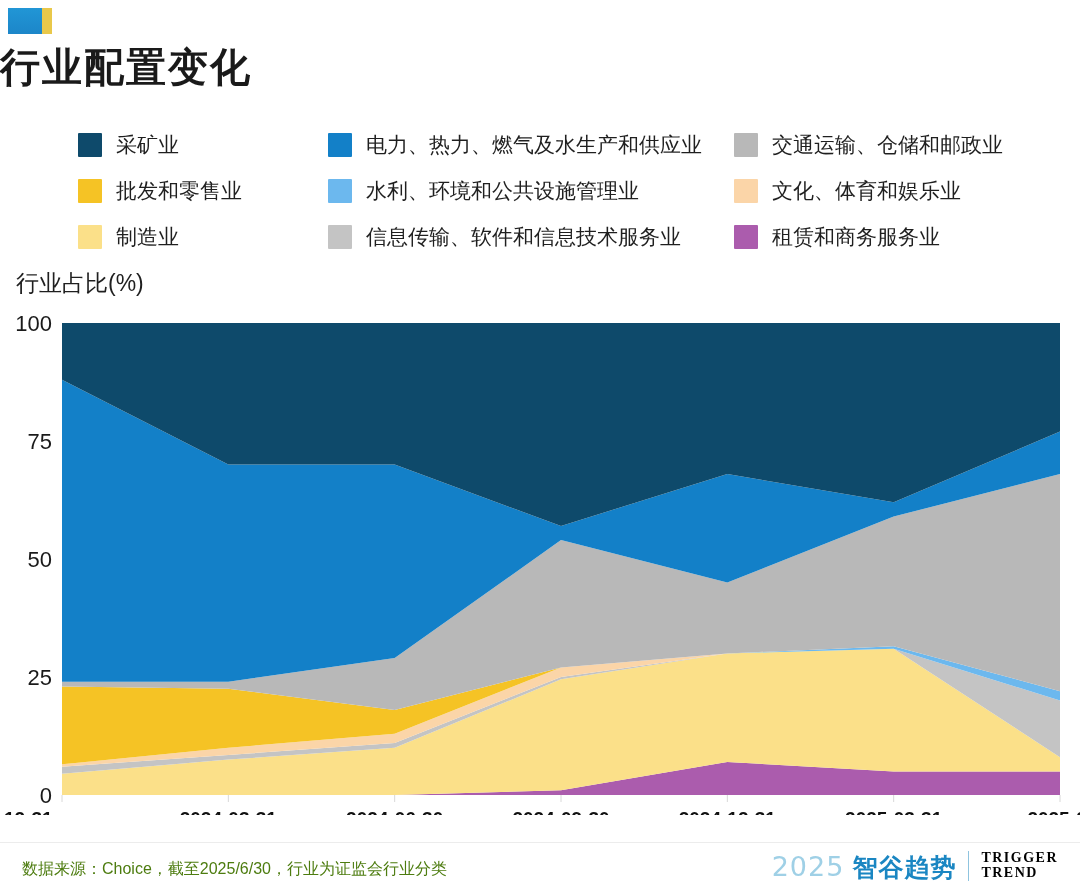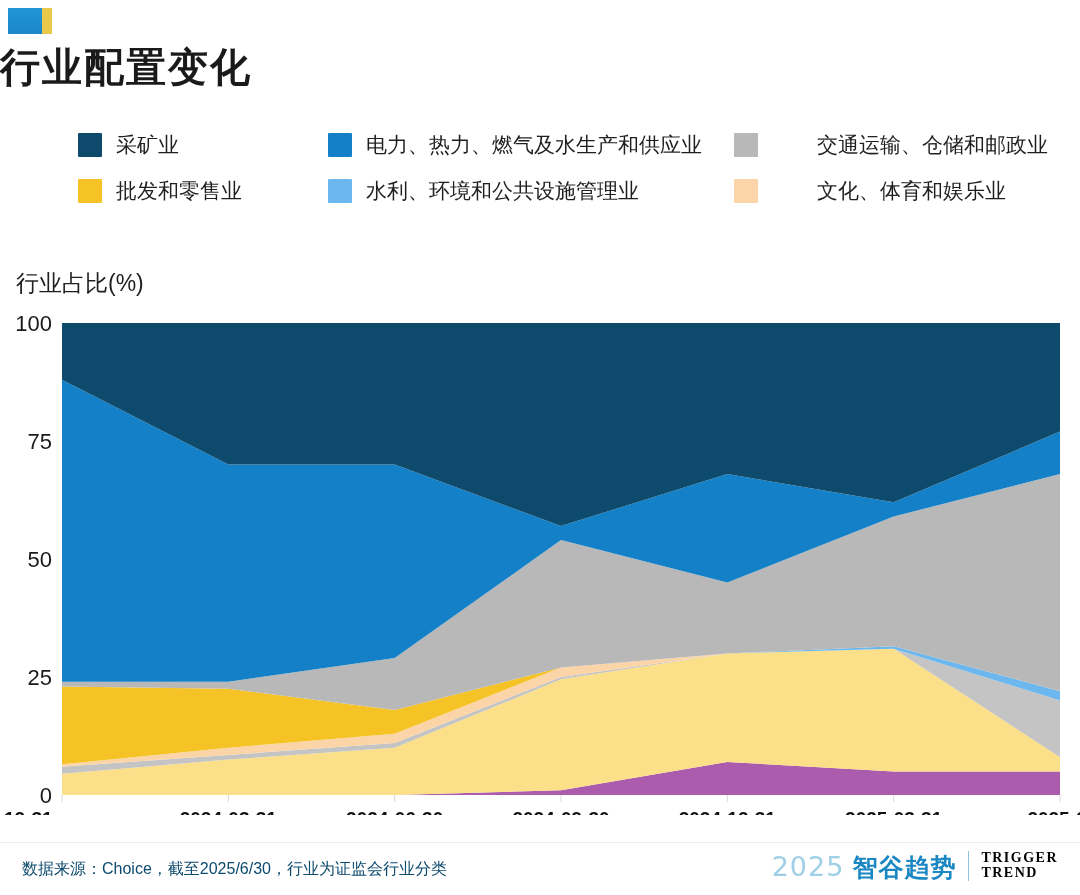--- a/index.html
+++ b/index.html
@@ -42,21 +42,21 @@
   .legend-row{
     display:flex;
     align-items:center;
     height:46px;
   }
   .legend-item{
     display:flex;align-items:center;
   }
   .legend-item.col1{width:250px;}
   .legend-item.col2{width:406px;}
-  .legend-item.col3{width:285px;gap:45px;}
+  .legend-item.col3{width:285px;}
   .swatch{
     width:24px;height:24px;flex:0 0 24px;margin-right:14px;border-radius:1px;
   }
   .legend-label{
     font-size:21px;color:#1f1f1f;white-space:nowrap;
   }
 
   
   .ylabel{
     position:absolute;left:16px;top:268px;
@@ -75,21 +75,21 @@
     font-family:"Liberation Sans","DejaVu Sans",sans-serif;
     font-size:19px;fill:#111;text-anchor:middle;font-weight:bold;
   }
 
   .footer{
     position:absolute;left:0;top:842px;width:1080px;height:53px;
     border-top:1px solid #ececec;
   }
   .source{
     position:absolute;left:22px;top:16px;
-    font-size:16px;color:#0c4a6e;
+    font-size:16px;color:#4d7c0f;
   }
   .brand{
     position:absolute;right:22px;top:8px;
     display:flex;align-items:flex-start;gap:8px;
   }
   .brand-year{
     font-size:27px;color:#9fd0e6;letter-spacing:1px;
     font-family:"DejaVu Sans",sans-serif;
   }
   .brand-cn{
@@ -136,20 +136,34 @@
         <span class="swatch" style="background: rgb(245, 195, 37);"></span>
         <span class="legend-label">批发和零售业</span>
       </div>
       <div class="legend-item col2">
         <span class="swatch" style="background: rgb(108, 184, 238);"></span>
         <span class="legend-label">水利、环境和公共设施管理业</span>
       </div>
       <div class="legend-item col3">
         <span class="swatch" style="background: rgb(251, 213, 168);"></span>
         <span class="legend-label">文化、体育和娱乐业</span>
+      </div>
+    </div>
+    <div class="legend-row">
+      <div class="legend-item col1">
+        <span class="swatch" style="background: rgb(251, 224, 137);"></span>
+        <span class="legend-label">制造业</span>
+      </div>
+      <div class="legend-item col2">
+        <span class="swatch" style="background: rgb(196, 196, 196);"></span>
+        <span class="legend-label">信息传输、软件和信息技术服务业</span>
+      </div>
+      <div class="legend-item col3">
+        <span class="swatch" style="background: rgb(171, 92, 173);"></span>
+        <span class="legend-label">租赁和商务服务业</span>
       </div>
     </div>
   </div>
 
   <div class="ylabel">行业占比(%)</div>
 
   <div class="plot-wrap">
     <svg class="chart" id="chart-svg" width="1080" height="510">
         <polygon points="62,490 228.33333333333334,490 394.6666666666667,490 561,485.28 727.3333333333334,456.96 893.6666666666666,466.4 1060,466.4 1060,490 893.6666666666666,490 727.3333333333334,490 561,490 394.6666666666667,490 228.33333333333334,490 62,490" fill="#ab5cad"></polygon>
         <polygon points="62,468.76 228.33333333333334,454.6 394.6666666666667,442.8 561,374.36 727.3333333333334,348.4 893.6666666666666,343.68 1060,452.24 1060,466.4 893.6666666666666,466.4 727.3333333333334,456.96 561,485.28 394.6666666666667,490 228.33333333333334,490 62,490" fill="#fbe089"></polygon>

